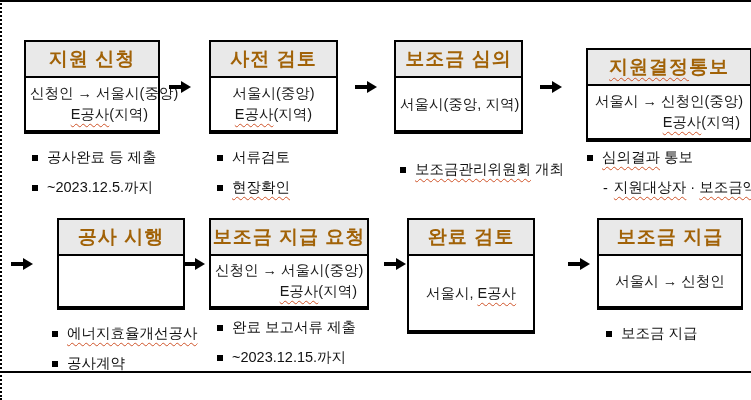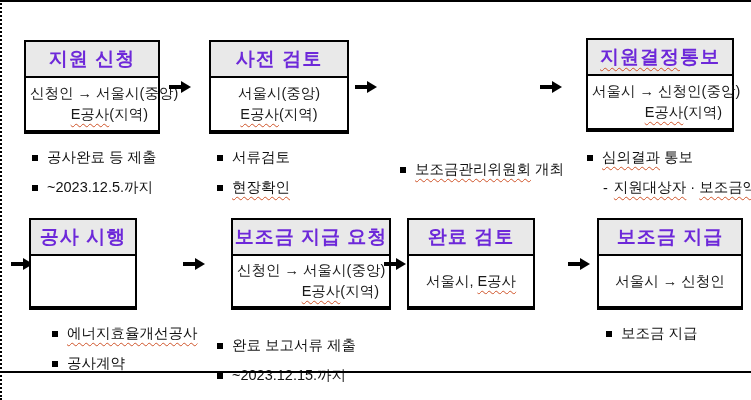--- a/index.html
+++ b/index.html
@@ -3,21 +3,21 @@
 <meta charset="utf-8">
 <style>
   html,body{margin:0;padding:0;background:#ffffff;}
   .canvas{position:relative;width:751px;height:400px;background:#ffffff;
     border-top:2px solid #000;border-left:2px dotted #000;box-sizing:border-box;
     font-family:"Liberation Sans","DejaVu Sans",sans-serif;color:#111;overflow:hidden;}
   .stepbox{position:absolute;box-sizing:border-box;border:2px solid #000;border-bottom-width:4px;
     background:#fff;display:flex;flex-direction:column;}
   .hd{flex:none;height:34px;background:#e9e9e9;border-bottom:2px solid #000;
     display:flex;align-items:center;justify-content:center;
-    font-weight:bold;font-size:19px;letter-spacing:1px;color:#6d28d9;white-space:nowrap;}
+    font-weight:bold;font-size:19px;letter-spacing:1px;color:#a16207;white-space:nowrap;}
   .bd{flex:1;display:flex;flex-direction:column;justify-content:center;
     font-size:14.5px;line-height:21px;color:#1a1a1a;padding:0 4px;}
   .ln{text-align:center;white-space:nowrap;}
   .ln.ra{text-align:right;padding-right:6px;}
   .arrow{position:absolute;width:23px;height:12px;}
   .arrow .stem{position:absolute;left:0;top:4px;width:13px;height:4px;background:#000;}
   .arrow .head{position:absolute;left:12px;top:0;width:0;height:0;
     border-top:6px solid transparent;border-bottom:6px solid transparent;border-left:10px solid #000;}
   .bullets{position:absolute;font-size:14.5px;color:#111;}
   .bullet{display:flex;align-items:center;margin-bottom:11px;white-space:nowrap;}
@@ -41,42 +41,50 @@
       <div class="ln">신청인 → 서울시(중앙)</div>
       <div class="ln ra"><span class="wavy">E공사</span><span>(지역)</span></div>
     </div>
   </div>
 
   <div class="arrow" style="left:167px;top:79px">
     <span class="stem"></span>
       <span class="head"></span>
   </div>
 
-  <div class="stepbox" style="left:207px;top:38px;width:140px;height:94px">
+  <div class="stepbox" style="left:207px;top:38px;width:129px;height:94px">
     <div class="hd">
       <span>사전 검토</span>
     </div>
     <div class="bd">
       <div class="ln">서울시(중앙)</div>
       <div class="ln"><span class="wavy">E공사</span><span>(지역)</span></div>
     </div>
   </div>
 
   <div class="arrow" style="left:353px;top:79px">
     <span class="stem"></span>
       <span class="head"></span>
   </div>
 
+  <div class="stepbox" style="left:392px;top:38px;width:129px;height:94px">
+    <div class="hd">
+      <span>보조금 심의</span>
+    </div>
+    <div class="bd">
+      <div class="ln">서울시(중앙, 지역)</div>
+    </div>
+  </div>
 
   <div class="arrow" style="left:538px;top:79px">
     <span class="stem"></span>
       <span class="head"></span>
   </div>
 
-  <div class="stepbox" style="left:584px;top:36px;width:148px;height:94px">
+  <div class="stepbox" style="left:584px;top:46px;width:166px;height:94px">
     <div class="hd">
       <span class="wavy">지원결정</span>
         <span> 통보</span>
     </div>
     <div class="bd">
       <div class="ln">서울시 → 신청인(중앙)</div>
       <div class="ln ra"><span class="wavy">E공사</span><span>(지역)</span></div>
     </div>
   </div>
 
@@ -118,47 +126,47 @@
         <span class="dash">-</span>
         <span><span class="wavy">지원대상자</span><span> · </span><span class="wavy">보조금액</span></span>
       </div>
   </div>
 
   <div class="arrow" style="left:9px;top:256px">
     <span class="stem"></span>
       <span class="head"></span>
   </div>
 
-  <div class="stepbox" style="left:27px;top:216px;width:108px;height:92px">
+  <div class="stepbox" style="left:55px;top:216px;width:128px;height:92px">
     <div class="hd">
       <span>공사 시행</span>
     </div>
   </div>
 
   <div class="arrow" style="left:181px;top:256px">
     <span class="stem"></span>
       <span class="head"></span>
   </div>
 
-  <div class="stepbox" style="left:229px;top:216px;width:160px;height:92px">
+  <div class="stepbox" style="left:207px;top:216px;width:160px;height:92px">
     <div class="hd">
       <span>보조금 지급 요청</span>
     </div>
     <div class="bd">
       <div class="ln">신청인 → 서울시(중앙)</div>
       <div class="ln ra"><span class="wavy">E공사</span><span>(지역)</span></div>
     </div>
   </div>
 
   <div class="arrow" style="left:382px;top:256px">
     <span class="stem"></span>
       <span class="head"></span>
   </div>
 
-  <div class="stepbox" style="left:405px;top:216px;width:128px;height:92px">
+  <div class="stepbox" style="left:405px;top:216px;width:128px;height:116px">
     <div class="hd">
       <span>완료 검토</span>
     </div>
     <div class="bd">
       <div class="ln"><span>서울시, </span><span class="wavy">E공사</span></div>
     </div>
   </div>
 
   <div class="arrow" style="left:566px;top:256px">
     <span class="stem"></span>
@@ -178,21 +186,21 @@
     <div class="bullet">
         <span class="sq"></span>
         <span class="wavy">에너지효율개선공사</span>
       </div>
     <div class="bullet">
         <span class="sq"></span>
         <span>공사계약</span>
       </div>
   </div>
 
-  <div class="bullets" style="left:215px;top:334px">
+  <div class="bullets" style="left:215px;top:316px">
     <div class="bullet">
         <span class="sq"></span>
         <span>완료 보고서류 제출</span>
       </div>
     <div class="bullet">
         <span class="sq"></span>
         <span>~2023.12.15.까지</span>
       </div>
   </div>
 

